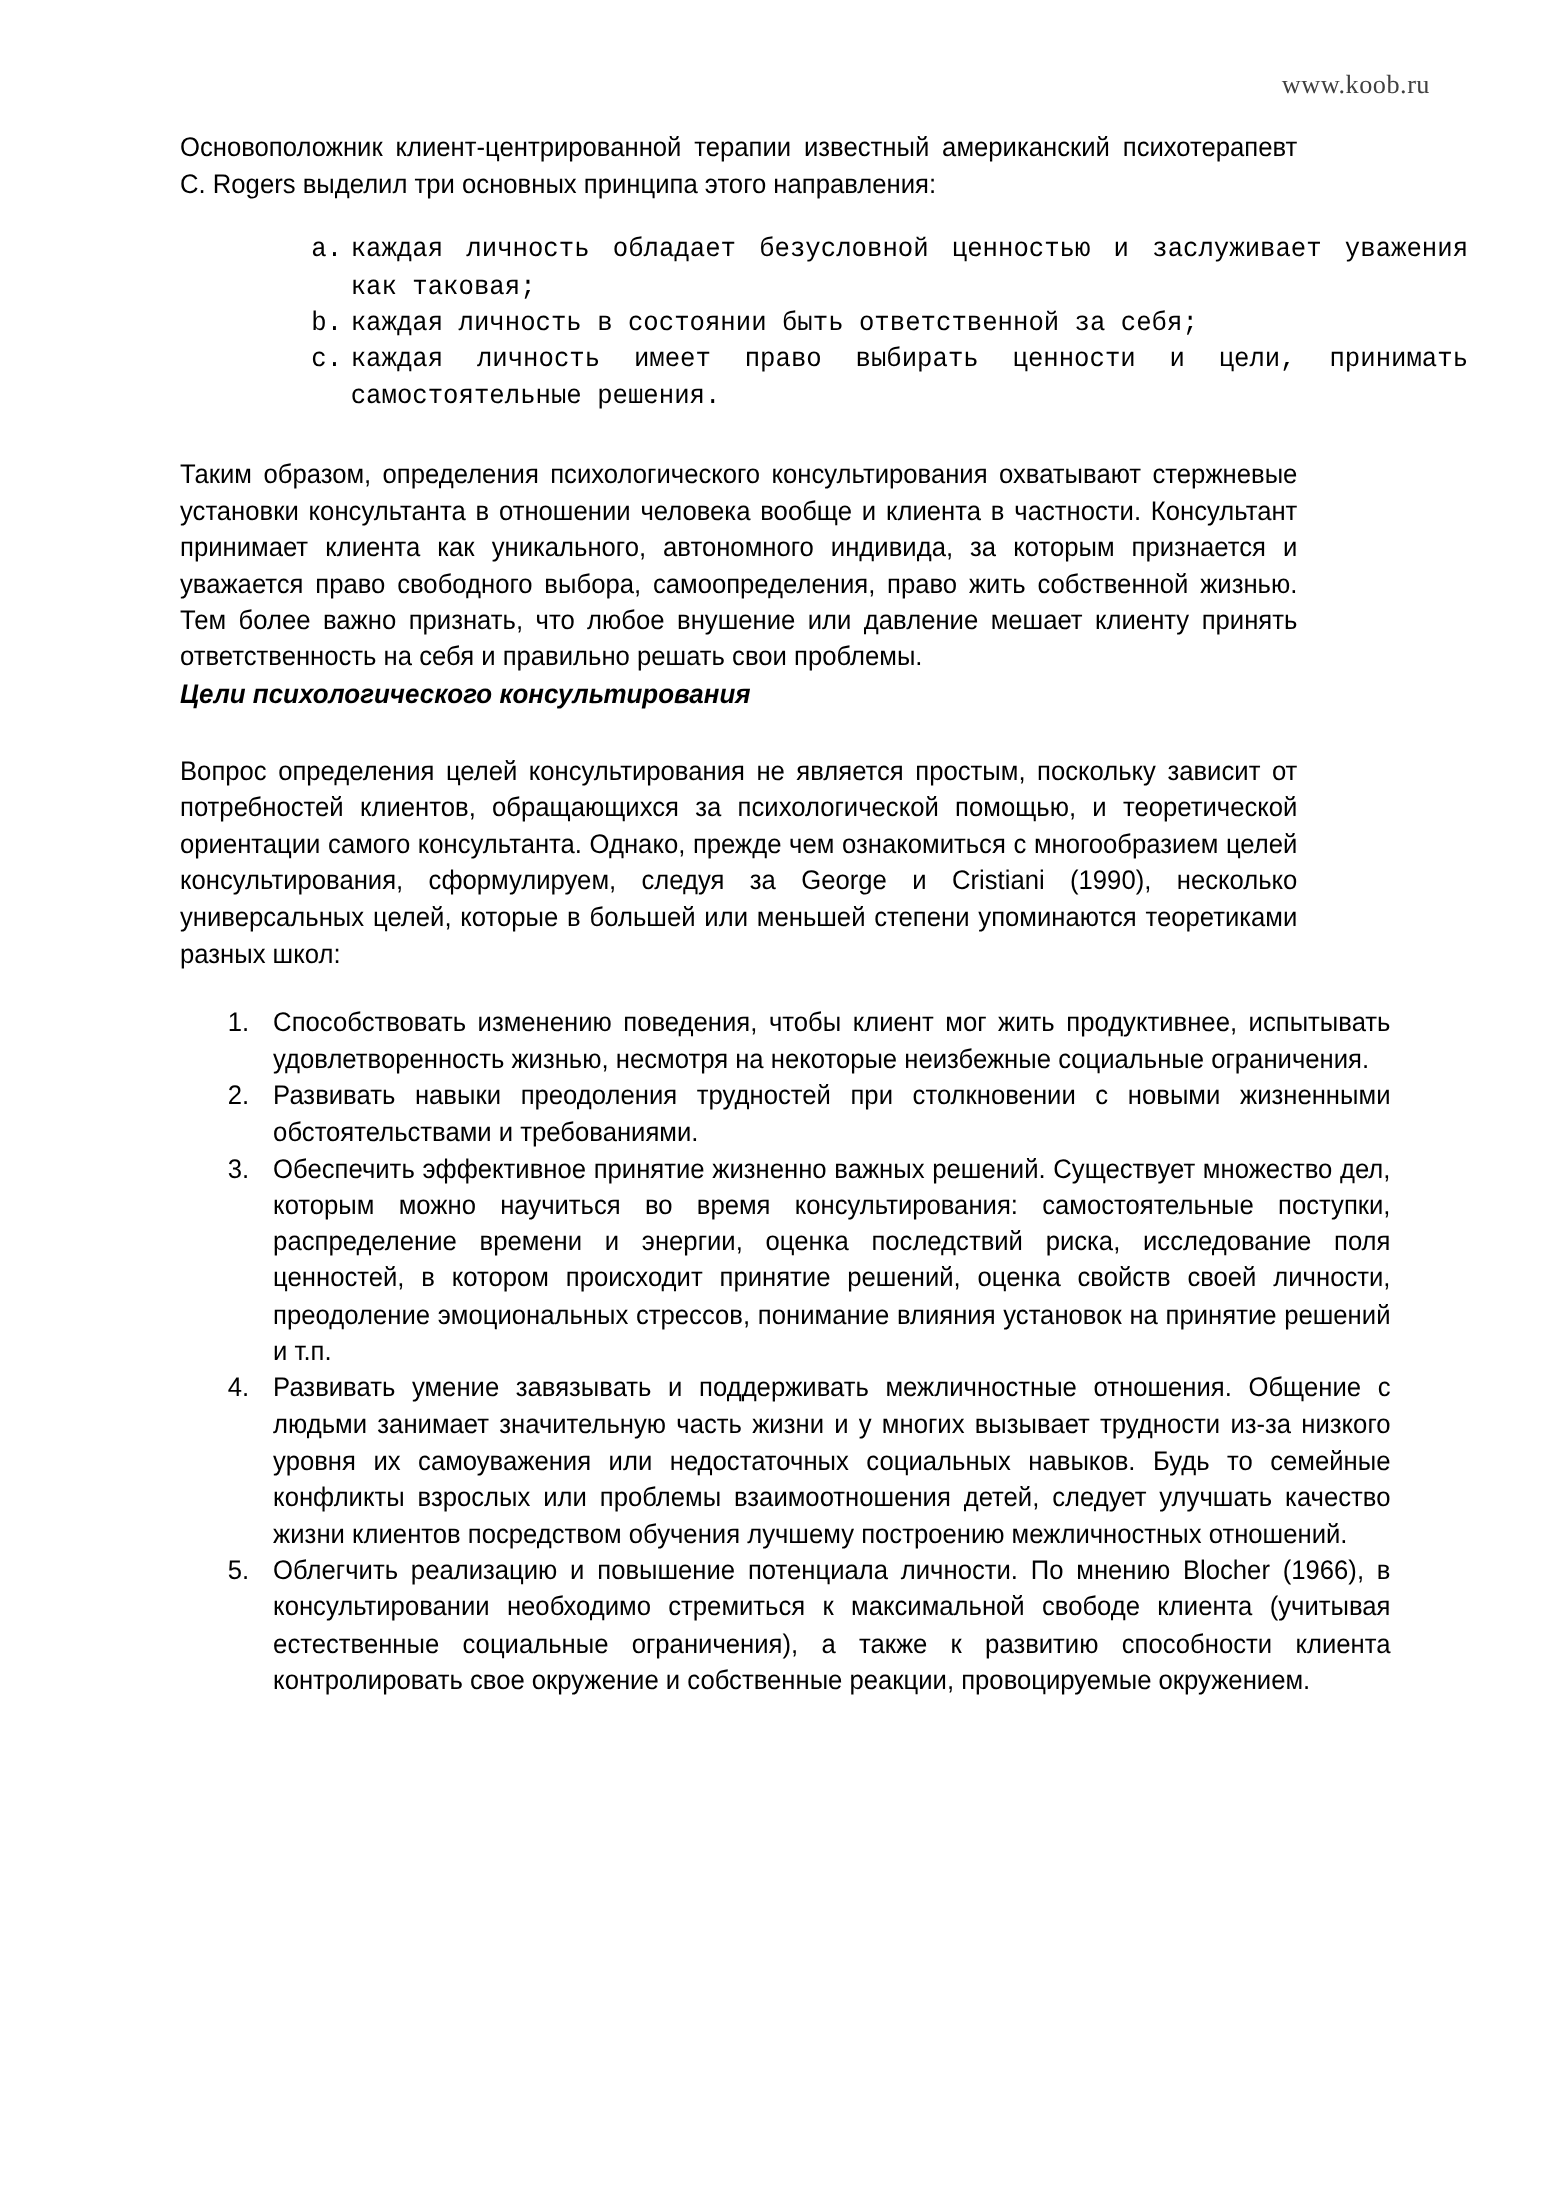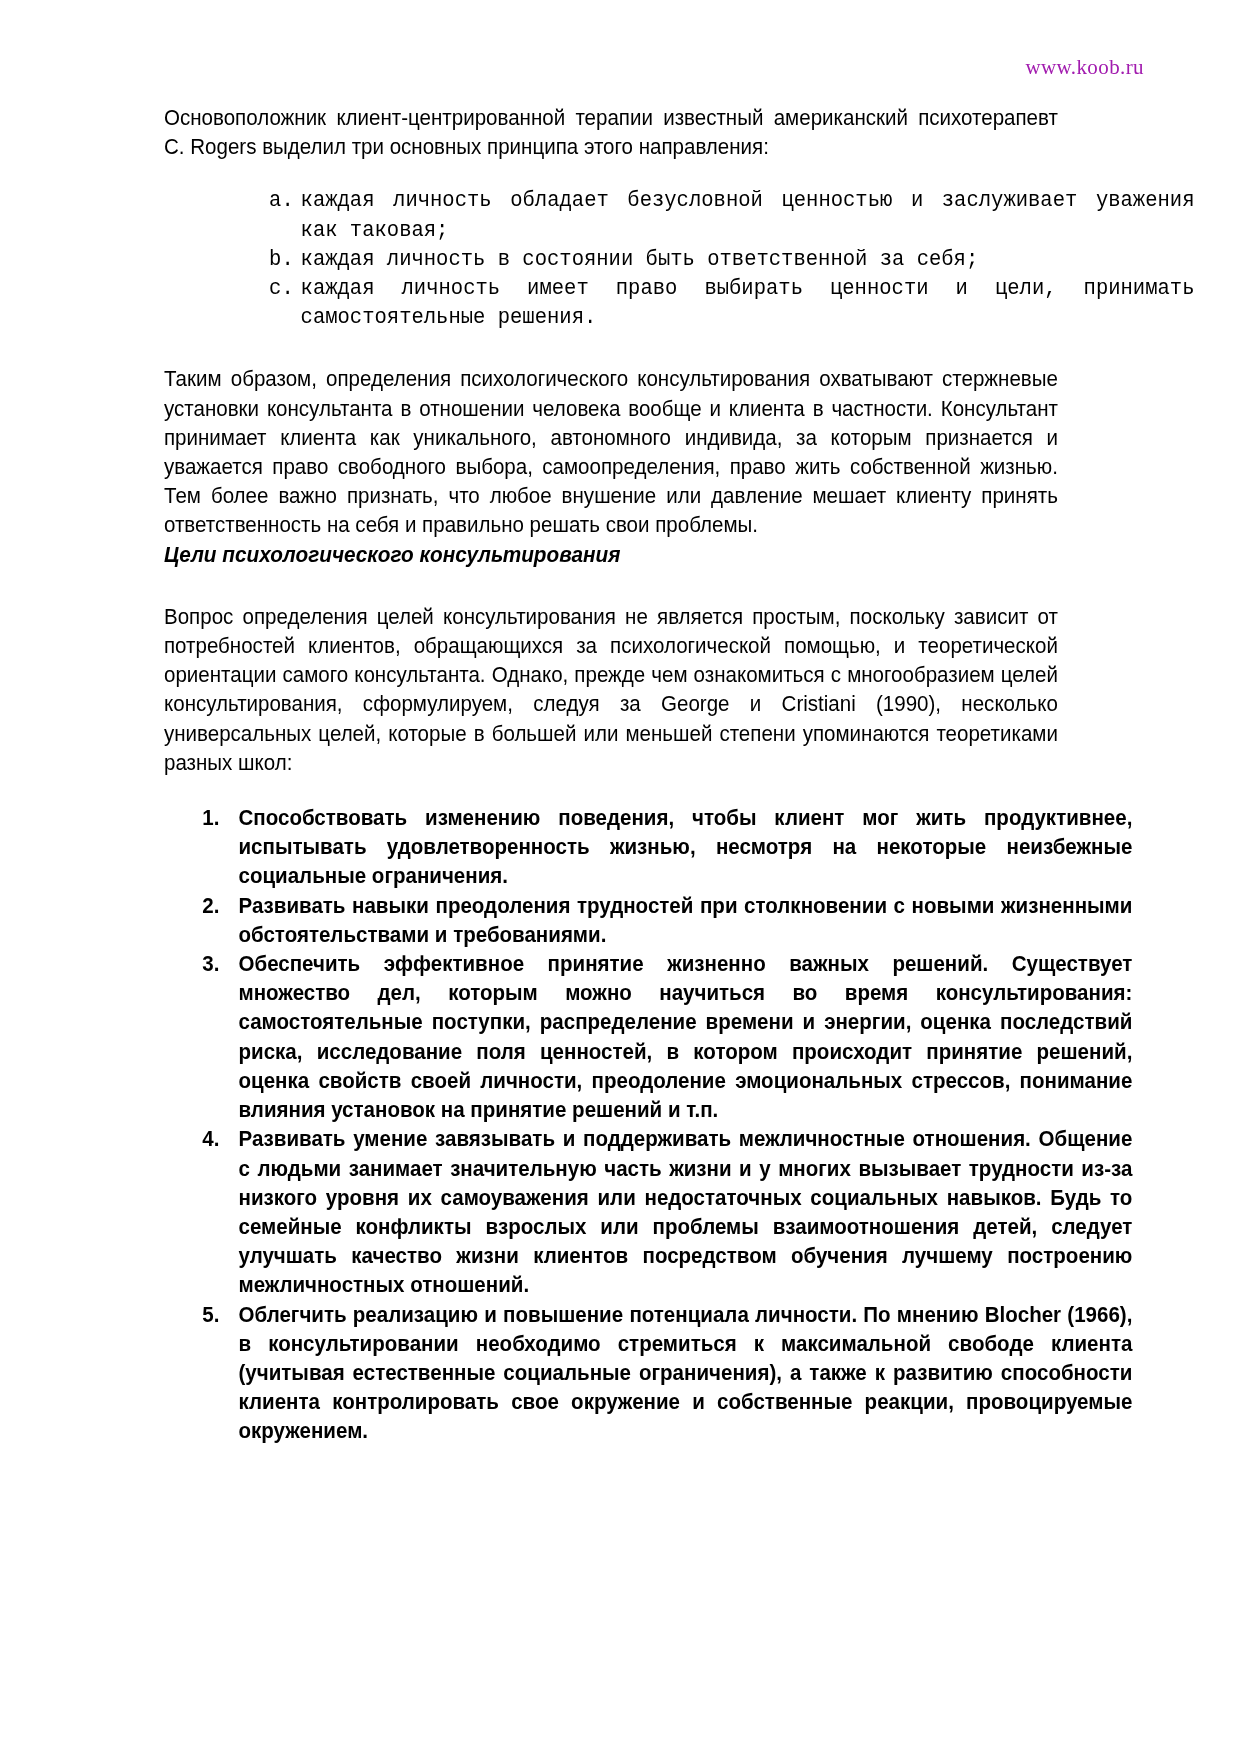--- a/index.html
+++ b/index.html
@@ -22,26 +22,26 @@
     overflow: hidden;
   }
   .site-header {
     position: absolute;
     top: 57px;
     right: 96px;
     font-family: "Liberation Serif", "DejaVu Serif", serif;
     font-size: 21px;
     line-height: 1;
     letter-spacing: 0.4px;
-    color: #a21caf;
+    color: #404040;
     white-space: nowrap;
   }
   .content {
     position: absolute;
-    left: 164px;
+    left: 144px;
     top: 104px;
     width: 894px;
   }
   
   .para {
     font-size: 21.5px;
     line-height: 29.2px;
     text-align: justify;
     text-justify: inter-word;
     transform: scaleX(0.955);
@@ -92,21 +92,20 @@
     width: 24px;
     text-align: left;
     font-size: 21.5px;
     line-height: 29.2px;
   }
   ol.num-list {
     list-style: none;
     margin: 26px 0 0 0;
     padding: 0;
     counter-reset: num;
-    font-weight: bold;
   }
   ol.num-list > li {
     counter-increment: num;
     position: relative;
     padding-left: 78px;
     font-size: 21.5px;
     line-height: 29.2px;
     text-align: justify;
     text-justify: inter-word;
     transform: scaleX(0.955);

